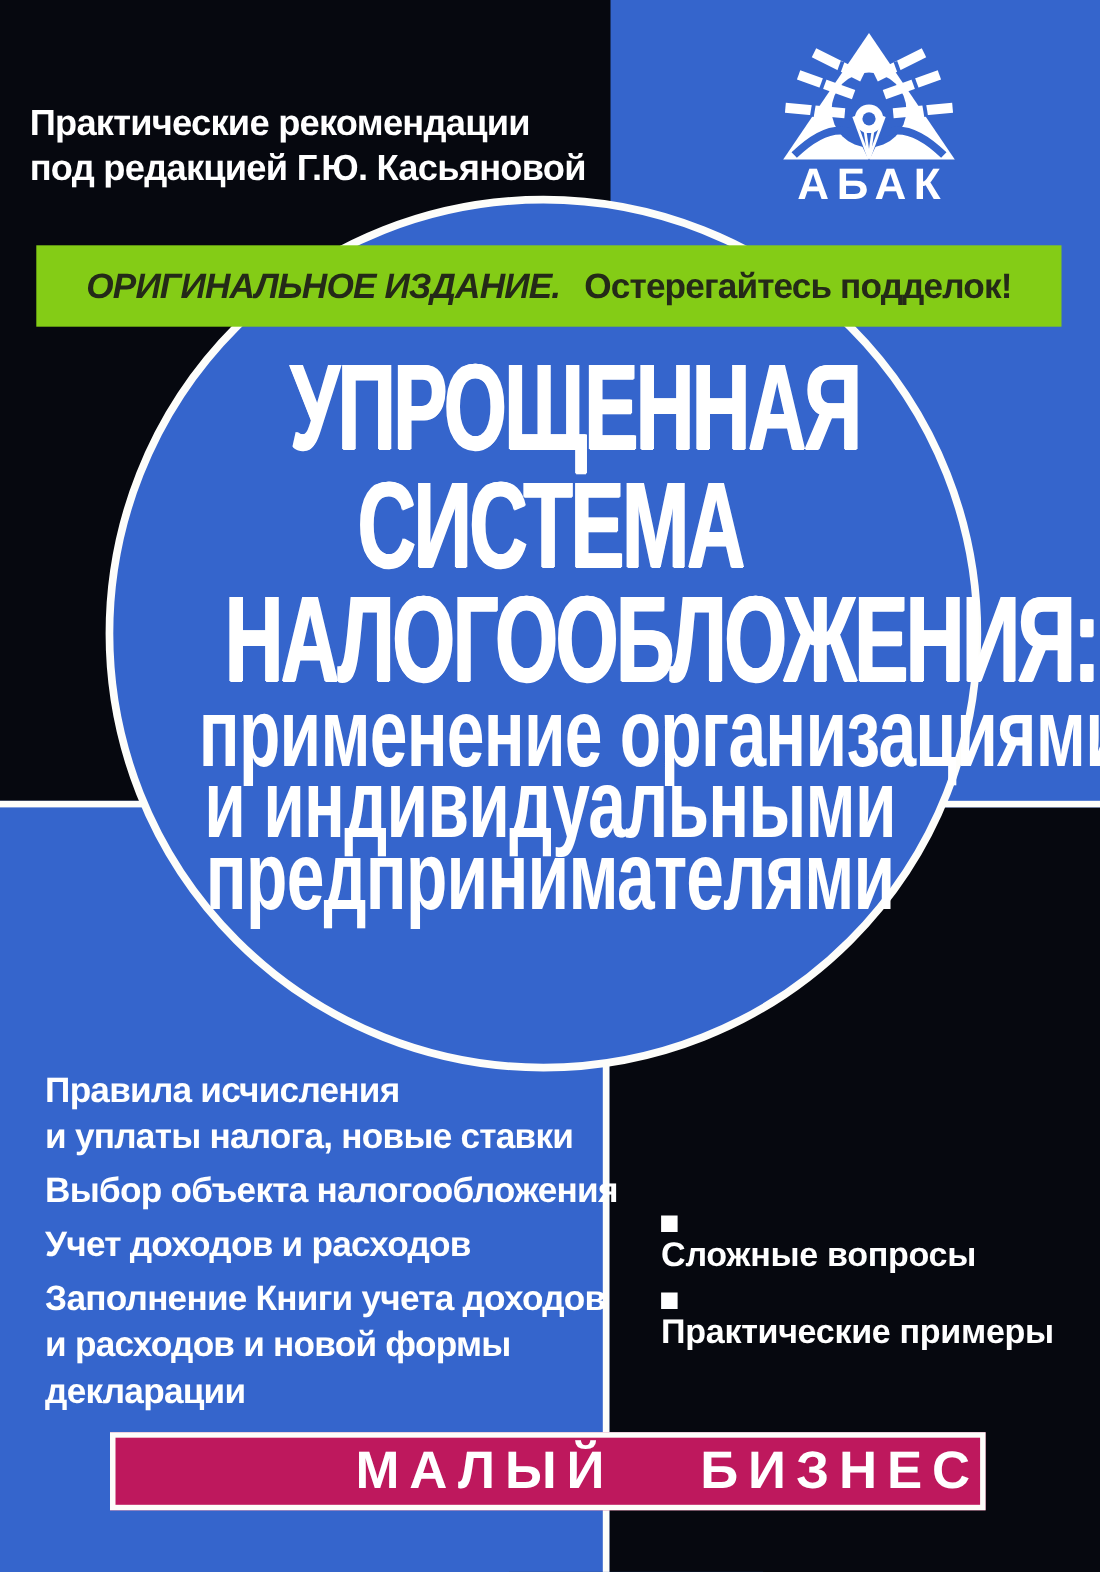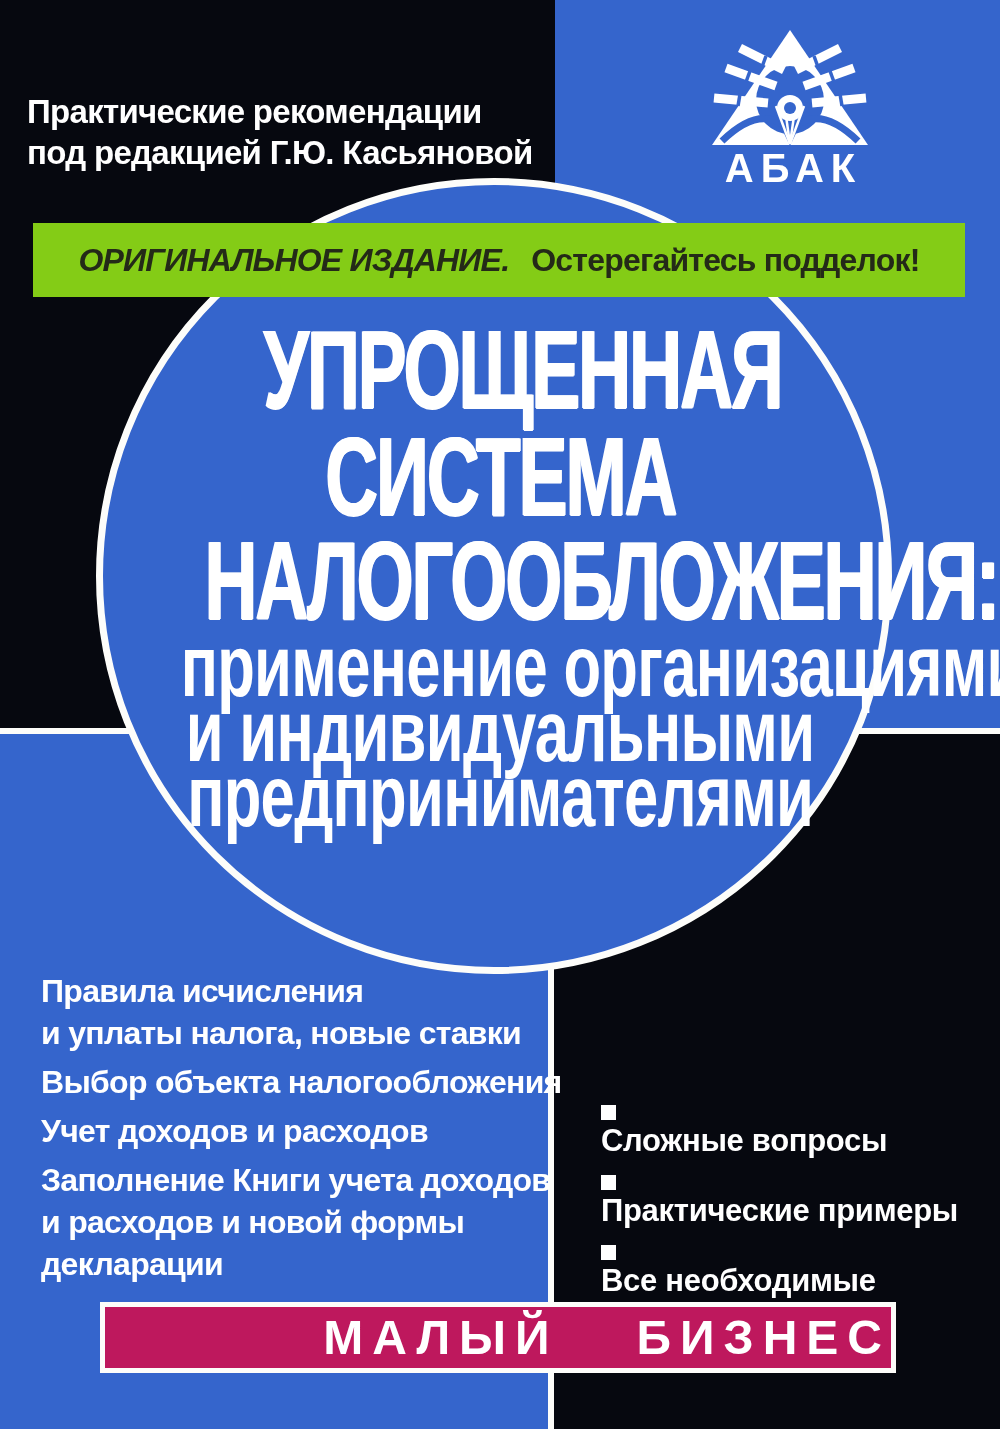--- a/index.html
+++ b/index.html
@@ -160,27 +160,20 @@
       <div class="ftext">
         <div>Сложные вопросы</div>
       </div>
     </div>
     <div class="feature">
       <span class="sq"></span>
       <div class="ftext">
         <div>Практические примеры</div>
       </div>
     </div>
-    <div class="feature">
-      <span class="sq"></span>
-      <div class="ftext">
-        <div>Все необходимые</div>
-        <div>документы</div>
-      </div>
-    </div>
   </div>
 
   <div class="series">
     <span>МАЛЫЙ</span>
     <span>БИЗНЕС</span>
   </div>
 
 </div>
 
 </body></html>

